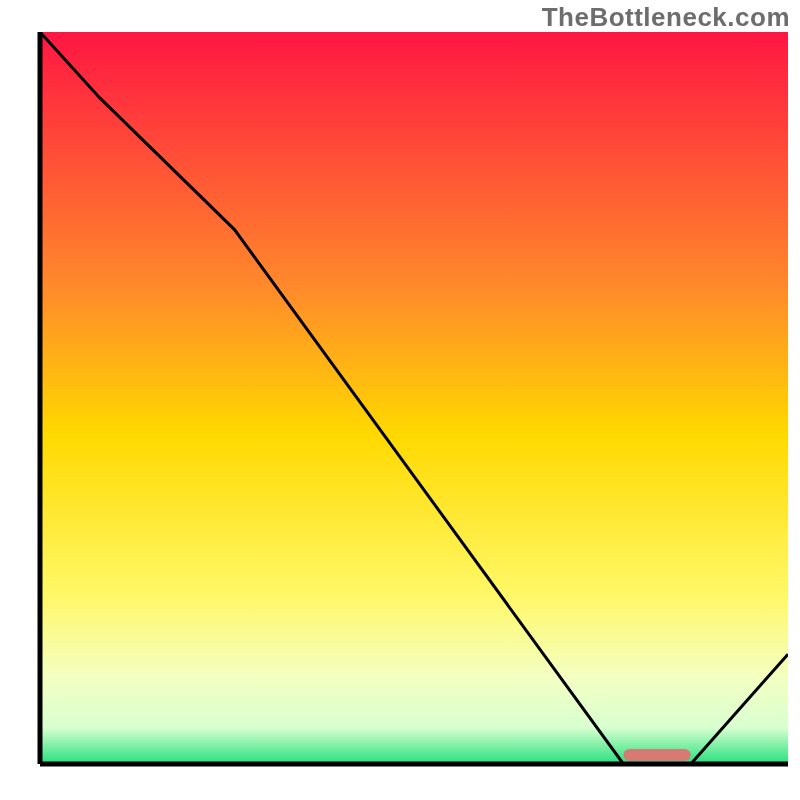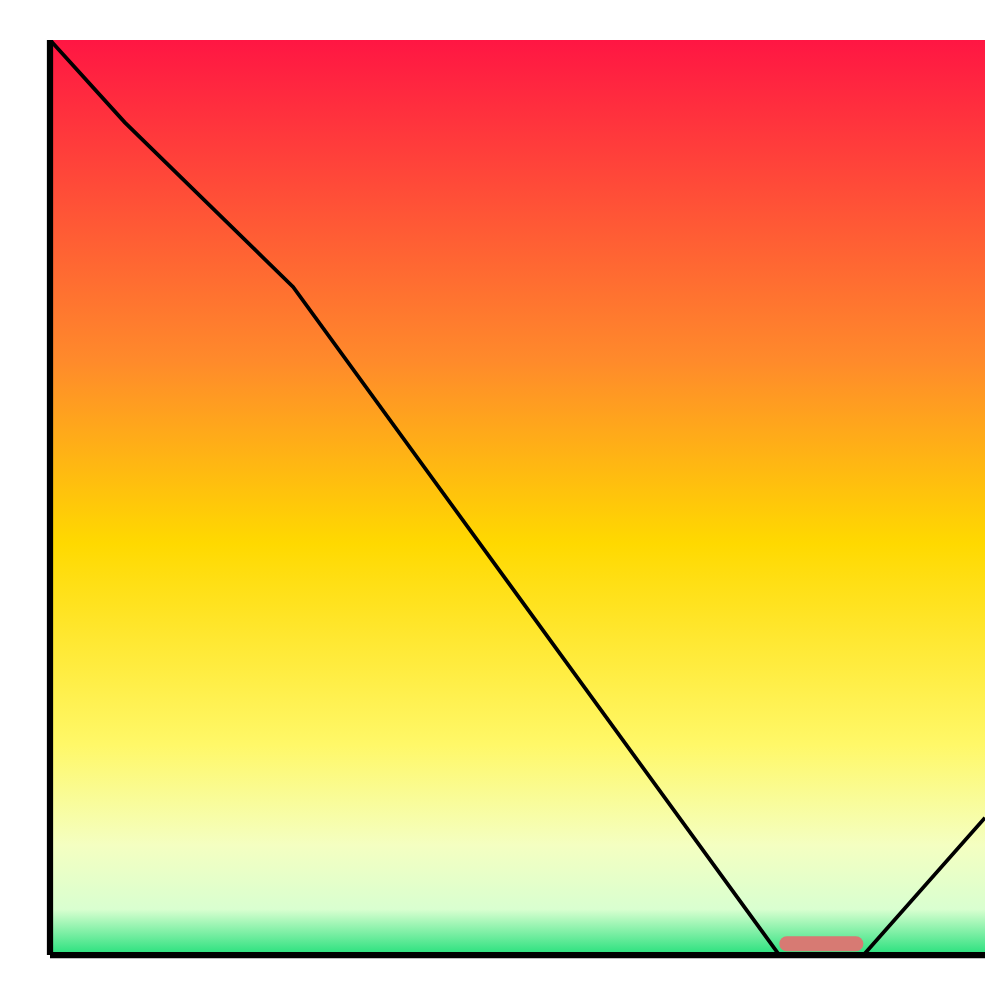--- a/index.html
+++ b/index.html
@@ -27,20 +27,21 @@
   }
   svg {
     display: block;
   }
 </style>
 </head>
 <body>
 
 <div class="stage">
 
+  <div class="watermark">TheBottleneck.com</div>
 
   <svg id="plot-svg" width="800" height="800" viewBox="0 0 800 800">
 
     <defs>
       <linearGradient id="bg-grad" x1="0" y1="0" x2="0" y2="1">
         <stop id="g0" offset="0%" stop-color="#ff1643"></stop>
         <stop id="g1" offset="35%" stop-color="#ff8a2b"></stop>
         <stop id="g2" offset="55%" stop-color="#ffd900"></stop>
         <stop id="g3" offset="77%" stop-color="#fff868"></stop>
         <stop id="g4" offset="88%" stop-color="#f4ffc1"></stop>

